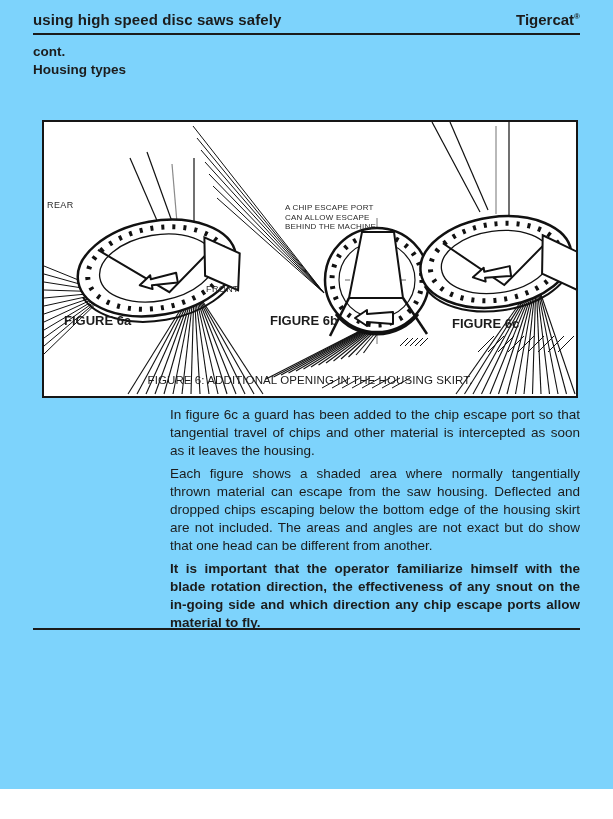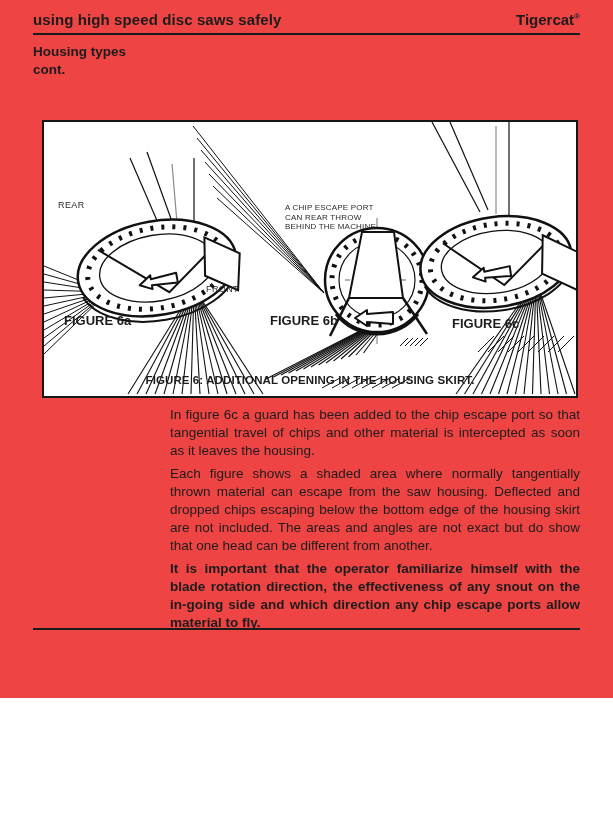--- a/index.html
+++ b/index.html
@@ -1,17 +1,17 @@
 <!DOCTYPE html>
 <html><head>
 <meta charset="utf-8">
 <style>
   html,body { margin:0; padding:0; background:#ffffff; }
   .page {
-    position:relative; width:613px; height:698px; background:#ef4444;
+    position:relative; width:613px; height:789px; background:#7dd3fc;
     font-family:"Liberation Sans", sans-serif; color:#1c1c1c; overflow:hidden;
   }
   .title {
     position:absolute; left:33px; top:11px;
     font-size:15px; font-weight:bold; letter-spacing:.1px;
   }
   .brand {
     position:absolute; right:33px; top:11px;
     font-size:15px; font-weight:bold;text-align:right;
   }
@@ -27,46 +27,46 @@
   .col-after { top:406px; }
   .col p { margin:0 0 5px 0; }
   .col p.emph { font-weight:bold; }
 
   .figbox {
     position:absolute; left:42px; top:120px; width:532px; height:274px;
     border:2px solid #161616; background:#fff;
   }
   .figbox svg { position:absolute; left:0; top:0; }
   .lbl { position:absolute; font-size:9px; letter-spacing:.4px; color:#2a2a2a; }
-  .lbl-rear  { left:14px;  top:78px; }
+  .lbl-rear  { left:3px;  top:78px; }
   .lbl-front { left:162px; top:162px;text-align:center; }
   .note { position:absolute; left:241px; top:57px; font-size:8px; line-height:9.5px; letter-spacing:.2px; color:#2a2a2a;margin-top:24px; }
   .figlabel { position:absolute; font-weight:bold; font-size:13px; }
   .figlabel-a { left:20px;  top:191px; }
   .figlabel-b { left:226px; top:191px; }
   .figlabel-c { left:408px; top:194px; }
   .caption {
     position:absolute; left:0; right:0; top:252px; text-align:center;
-    font-weight:bold; font-size:11.5px; letter-spacing:.1px;
+    font-weight:normal; font-size:11.5px; letter-spacing:.1px;
   }
 </style>
 </head>
 <body>
 
 <div class="page">
 
   <div class="title">using high speed disc saws safely</div>
   <div class="brand">
     <span>Tigercat</span><span class="tm">®</span>
   </div>
   <div class="rule-top"></div>
 
   <div class="sidebar">
+    <div>cont.</div>
     <div>Housing types</div>
-    <div>cont.</div>
   </div>
 
 
   <div class="figbox">
     <svg id="fig-svg" width="532" height="274" viewBox="0 0 532 274">
 
       <g stroke="#111" stroke-width="1.2" fill="none">
         <line x1="86" y1="36" x2="130" y2="138"></line>
         <line x1="103" y1="30" x2="140" y2="133"></line>
         <line x1="128" y1="42" x2="136" y2="136" stroke="#8a8a8a"></line>
@@ -208,21 +208,21 @@
         <path d="M 50 -20 L 86 4 L 78 40 L 44 18 Z" fill="#fff" stroke="#111" stroke-width="2"></path>
         <path d="M -25 12 l 12 -8 v 4 l 26 -2 v 10 l -26 -2 v 4 z" fill="#fff" stroke="#111" stroke-width="2" stroke-linejoin="round"></path>
       </g>
     </svg>
 
     <div class="lbl lbl-rear">REAR</div>
     <div class="lbl lbl-front">FRONT</div>
 
     <div class="note">
       <div>A CHIP ESCAPE PORT</div>
-      <div>CAN REAR THROW</div>
+      <div>CAN ALLOW ESCAPE</div>
       <div>BEHIND THE MACHINE</div>
     </div>
 
     <div class="figlabel figlabel-a">FIGURE 6a</div>
     <div class="figlabel figlabel-b">FIGURE 6b</div>
     <div class="figlabel figlabel-c">FIGURE 6c</div>
 
     <div class="caption">FIGURE 6: ADDITIONAL OPENING IN THE HOUSING SKIRT.</div>
   </div>
 

